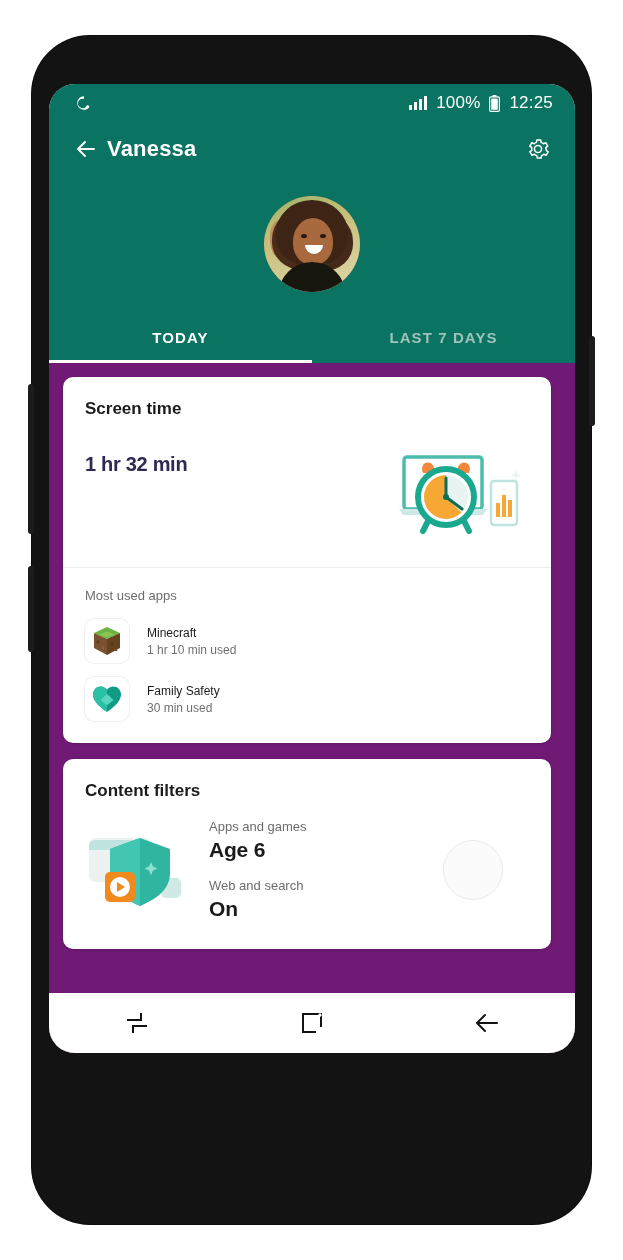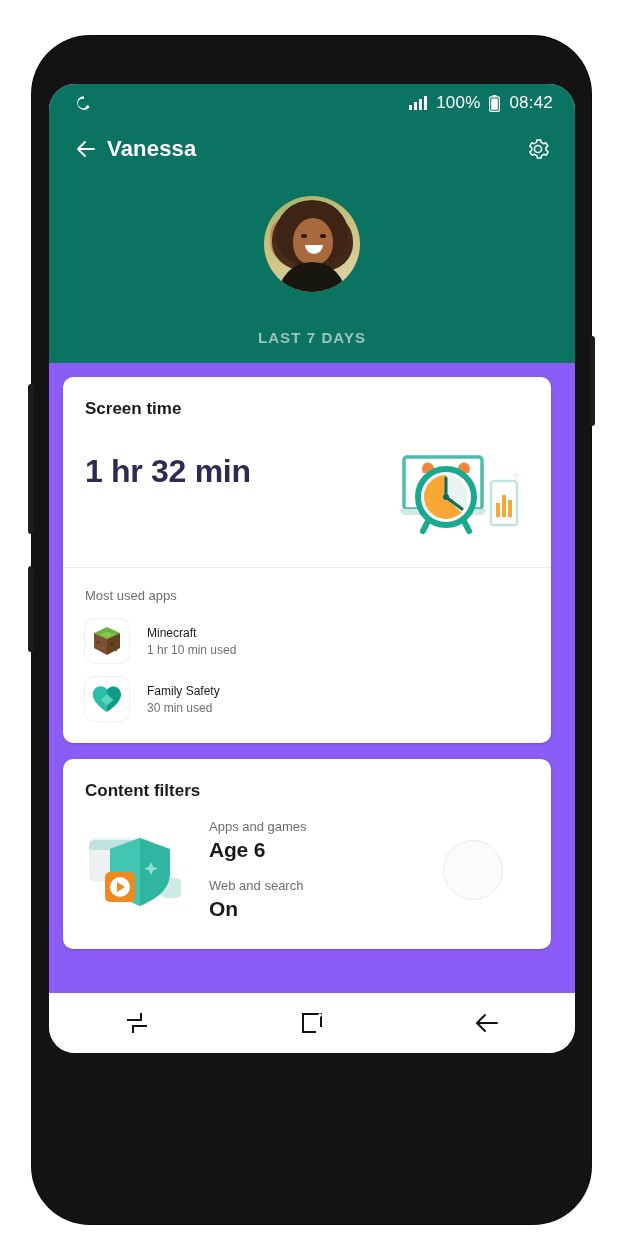--- a/index.html
+++ b/index.html
@@ -222,21 +222,21 @@
   .tab.active::after {
     content: "";
     position: absolute;
     left: 0; right: 0; bottom: 0;
     height: 3px;
     background: #ffffff;
   }
 
   
   .content {
-    background: #8b5cf6;
+    background: #701a75;
     padding: 14px 24px 0 14px;
     box-sizing: border-box;
     height: 740px;
   }
 
   .card {
     background: #ffffff;
     border-radius: 10px;
     box-shadow: 0 1px 3px rgba(0,0,0,0.14), 0 0 1px rgba(0,0,0,0.08);
     margin-bottom: 16px;
@@ -255,21 +255,21 @@
     align-items: flex-start;
     padding: 28px 20px 24px 22px;
   }
   .usage-text { flex: 1; padding-top: 6px; }
   .usage-label {
     font-size: 13px;
     color: #6d6d6d;
     margin-bottom: 9px;
   }
   .usage-value {
-    font-size: 32px;
+    font-size: 20px;
     font-weight: bold;
     color: #2f2a52;
     letter-spacing: -0.3px;
   }
   .clock-illo { width: 135px; height: 96px; flex: none; }
 
   .divider { height: 1px; background: #ececec; }
 
   .apps-section { padding: 20px 22px 22px 22px; }
   .apps-label {
@@ -380,21 +380,21 @@
           <i></i>
           <i></i>
           <i></i>
       </span>
       <span>100%</span>
       <svg width="11" height="17" viewBox="0 0 11 17">
         <rect x="3.5" y="0" width="4" height="1.6" fill="#ffffff"></rect>
         <rect x="0.6" y="1.8" width="9.8" height="14.6" rx="1.4" fill="none" stroke="#ffffff" stroke-width="1.2"></rect>
         <rect x="2.2" y="3.4" width="6.6" height="11.4" rx="0.6" fill="#ffffff"></rect>
       </svg>
-      <span>08:42</span>
+      <span>12:25</span>
     </div>
   </div>
 
   <div class="appbar">
     <div class="icon-btn">
       <svg width="24" height="24" viewBox="0 0 24 24">
         <path d="M20 12H4M11 5l-7 7 7 7" fill="none" stroke="#ffffff" stroke-width="1.9" stroke-linecap="round" stroke-linejoin="round"></path>
       </svg>
     </div>
     <div class="title">Vanessa</div>
@@ -413,20 +413,23 @@
       <div class="hair"></div>
       <div class="face"></div>
       <div class="eye l"></div>
       <div class="eye r"></div>
       <div class="smile"></div>
       <div class="body"></div>
     </div>
   </div>
 
   <div class="tabs">
+    <div class="tab active">
+      <span>TODAY</span>
+    </div>
     <div class="tab inactive">
       <span>LAST 7 DAYS</span>
     </div>
   </div>
 
   <div class="content">
 
     <div class="card">
       <div class="card-title">Screen time</div>
 

